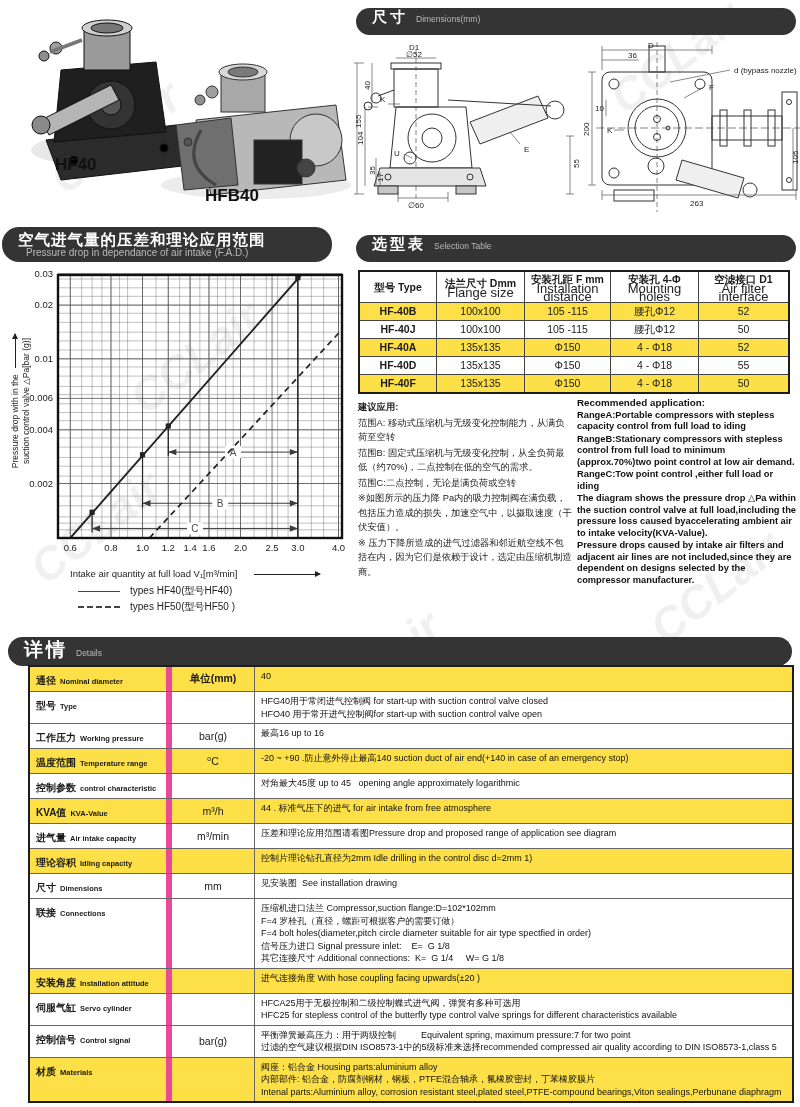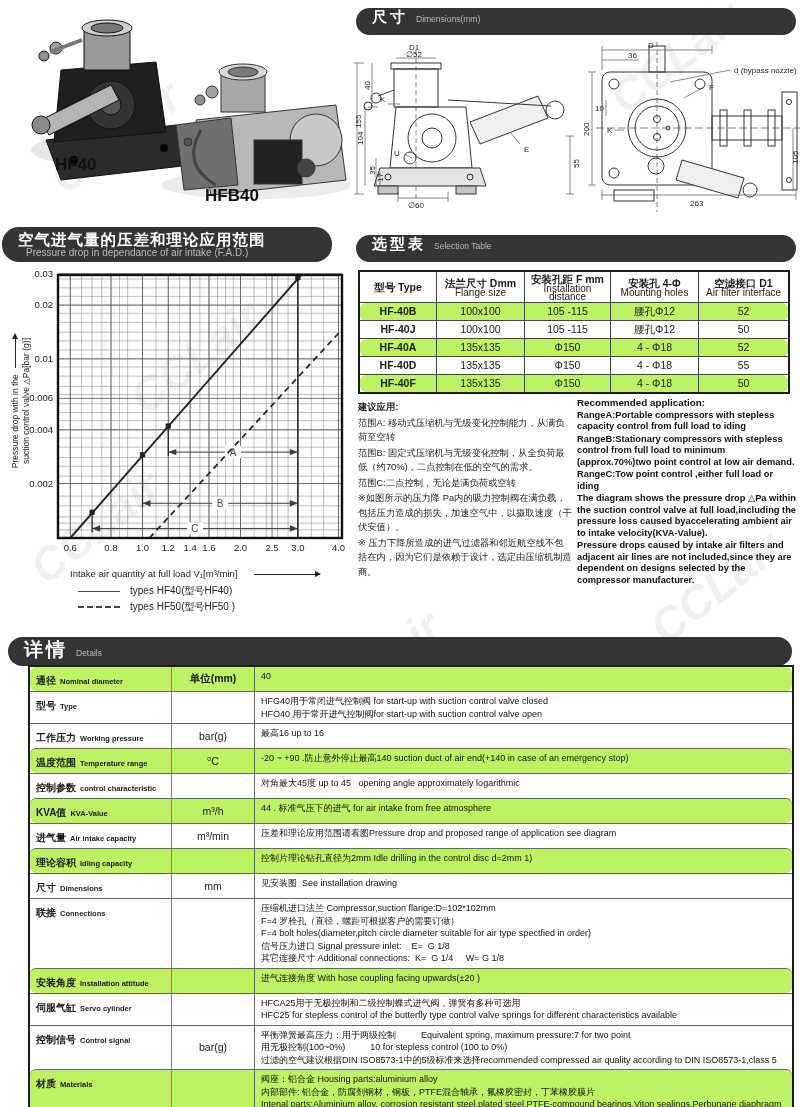--- a/index.html
+++ b/index.html
@@ -44,30 +44,30 @@
   .sample{width:42px;margin-right:10px;border-top:1.6px solid #444;}
   .sample.dashed{border-top-style:dashed;border-top-width:2px;}
   
   .sel-table{position:absolute;left:358px;top:270px;width:428px;border:2px solid #1d1d1d;z-index:2;background:#fff;}
   .sel-row{display:grid;grid-template-columns:77px 88px 86px 88px 1fr;}
   .sel-cell{border-right:1px solid #444;border-bottom:1px solid #444;text-align:center;
             padding:1px 0;display:flex;flex-direction:column;justify-content:center;min-height:15px;}
   .sel-row .sel-cell:last-child{border-right:none;align-items:center;}
   .sel-row:last-child .sel-cell{border-bottom:none;}
   .sel-head .hzh{font-size:10.5px;font-weight:bold;line-height:12px;}
-  .sel-head .hen{font-size:10px;line-height:8px;color:#222;}
+  .sel-head .hen{font-size:13px;line-height:8px;color:#222;}
   .sel-val{font-size:10.5px;line-height:13px;}
   .sel-type{font-weight:bold;}
-  .shaded{background:#bef264;border-radius:6px;}
+  .shaded{background:#fde047;}
   
   .det-table{position:absolute;left:28px;top:665px;width:762px;border:2px solid #1d1d1d;z-index:2;background:#fff;}
   .det-row{display:grid;grid-template-columns:142px 83px 1fr;}
   .det-row + .det-row{border-top:1px solid #666;}
   .det-cell{padding:3px 6px;box-sizing:border-box;}
-  .det-label{border-right:1px solid #ec4899;}
+  .det-label{border-right:6px solid #ec4899;}
   .det-unit{border-right:1px solid #666;text-align:center;font-size:10.5px;display:flex;align-items:center;justify-content:center;}
   .det-label .zh{font-size:10px;font-weight:bold;}
   .det-label .en{font-size:7.5px;font-weight:bold;margin-left:4px;}
   .det-line{font-size:9px;line-height:12.5px;color:#111;white-space:pre-wrap;}
   
   .app-zh{position:absolute;left:358px;top:400px;width:214px;font-size:9.3px;line-height:14.5px;color:#222;z-index:2;}
   .app-zh .t{font-weight:bold;}
   .app-en{position:absolute;left:577px;top:397px;width:220px;font-size:9.3px;line-height:11.5px;color:#111;font-weight:bold;z-index:2;}
   .app-en .t{font-size:9.8px;}
   .app-en p,.app-zh p{margin:0 0 1px 0;}
@@ -553,21 +553,20 @@
         <div class="det-cell det-value">
           <div class="det-line">HFCA25用于无极控制和二级控制蝶式进气阀，弹簧有多种可选用</div>
           <div class="det-line">HFC25 for stepless control of the butterfly type control valve springs for different characteristics available</div>
         </div>
       </div>
       <div class="det-row">
         <div class="det-cell det-label"><span class="zh">控制信号</span><span class="en">Control signal</span></div>
         <div class="det-cell det-unit">bar(g)</div>
         <div class="det-cell det-value">
           <div class="det-line">平衡弹簧最高压力：用于两级控制          Equivalent spring, maximum pressure:7 for two point</div>
-          <div class="det-line">用无极控制(100~0%)          10 for stepless control (100 to 0%)</div>
           <div class="det-line">过滤的空气建议根据DIN ISO8573-1中的5级标准来选择recommended compressed air quality according to DIN ISO8573-1,class 5</div>
         </div>
       </div>
       <div class="det-row shaded">
         <div class="det-cell det-label"><span class="zh">材质</span><span class="en">Materials</span></div>
         <div class="det-cell det-unit"></div>
         <div class="det-cell det-value">
           <div class="det-line">阀座：铝合金 Housing parts:aluminium alloy</div>
           <div class="det-line">内部部件: 铝合金，防腐剂钢材，钢板，PTFE混合轴承，氟橡胶密封，丁苯橡胶膜片</div>
           <div class="det-line">Intenal parts:Aluminium alloy, corrosion resistant steel,plated steel,PTFE-compound bearings,Viton sealings,Perbunane diaphragm</div>

